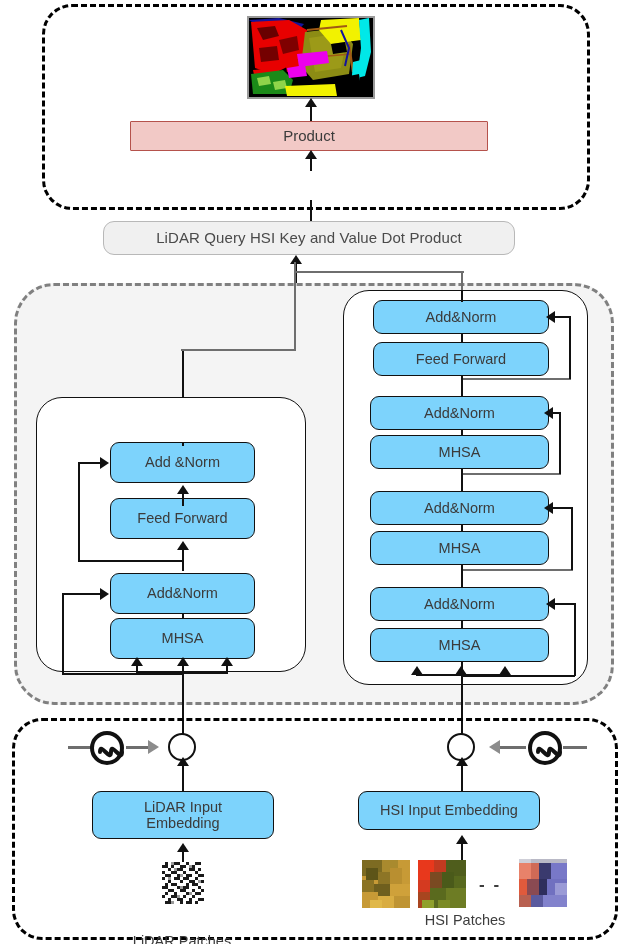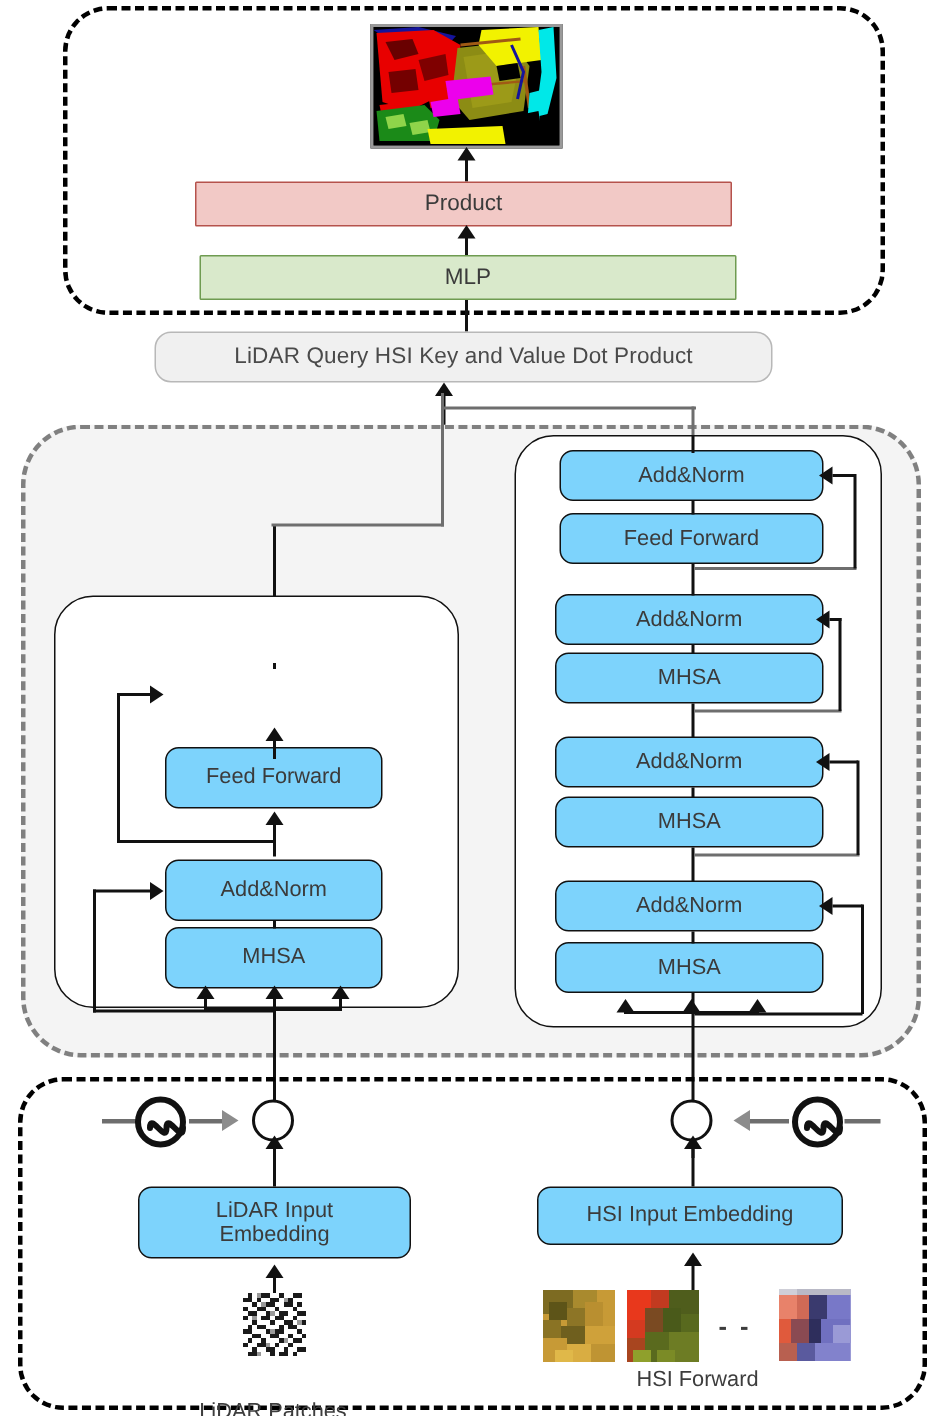--- a/index.html
+++ b/index.html
@@ -120,41 +120,41 @@
   </div>
 
   <div class="ln v" style="left:310px;top:101px;height:20px;"></div>
   <div class="ar up" style="left:305px;top:98px;"></div>
 
   <div class="box softmax" style="left:130px;top:121px;width:358px;height:30px;border-radius:1px;">Product</div>
 
   <div class="ln v" style="left:310px;top:155px;height:16px;"></div>
   <div class="ar up" style="left:305px;top:150px;"></div>
 
-  <div class="box mlp" style="left:133px;top:170px;width:358px;height:30px;border-radius:1px;">MLP</div>
 
   <div class="ln v" style="left:310px;top:200px;height:21px;"></div>
 
   <div class="box dot" style="left:103px;top:221px;width:412px;height:34px;">LiDAR Query  HSI Key and Value  Dot Product</div>
 
   <div class="ln v" style="left:295px;top:262px;height:22px;"></div>
   <div class="ar up" style="left:290px;top:255px;"></div>
 
   <div class="panel-dashed-gray" style="left:14px;top:283px;width:600px;height:422px;"></div>
 
   <div class="ln vb gray" style="left:461px;top:271px;height:46px;"></div>
   <div class="ln hb gray" style="left:294px;top:271px;width:170px;"></div>
   <div class="ln vb gray" style="left:294px;top:262px;height:12px;"></div>
 
   <div class="ln v" style="left:182px;top:350px;height:100px;"></div>
   <div class="ln hb gray" style="left:181px;top:349px;width:115px;"></div>
   <div class="ln vb gray" style="left:294px;top:271px;height:80px;"></div>
 
   <div class="group-round" style="left:36px;top:397px;width:270px;height:275px;"></div>
 
+  <div class="box" style="left:110px;top:442px;width:145px;height:41px;">Add &amp;Norm</div>
   <div class="box" style="left:110px;top:498px;width:145px;height:41px;">Feed Forward</div>
   <div class="box" style="left:110px;top:573px;width:145px;height:41px;">Add&amp;Norm</div>
   <div class="box" style="left:110px;top:618px;width:145px;height:41px;">MHSA</div>
 
   <div class="ln v" style="left:182px;top:614px;height:5px;"></div>
   <div class="ln v" style="left:182px;top:546px;height:25px;"></div>
   <div class="ar up" style="left:177px;top:541px;"></div>
   <div class="ln v" style="left:182px;top:490px;height:16px;"></div>
   <div class="ar up" style="left:177px;top:485px;"></div>
   <div class="ln v" style="left:182px;top:442px;height:4px;"></div>
@@ -331,21 +331,21 @@
     <svg width="42" height="42" viewBox="0 0 42 42">
       <path d="M10,21 C10,10 21,32 21,21 C21,10 32,32 32,21" stroke="#111" stroke-width="4" fill="none" stroke-linecap="round"></path>
     </svg>
   </div>
   <div class="ln hg" style="left:500px;top:746px;width:26px;"></div>
   <div class="ar lgray" style="left:489px;top:740px;"></div>
   <div class="sumnode" style="left:447px;top:733px;"></div>
   <div class="ar up" style="left:456px;top:757px;"></div>
   <div class="ln v" style="left:461px;top:766px;height:25px;"></div>
 
-  <div class="box" style="left:358px;top:791px;width:204px;height:39px;">HSI Input Embedding</div>
+  <div class="box" style="left:358px;top:791px;width:182px;height:39px;">HSI Input Embedding</div>
 
   <div class="ln v" style="left:461px;top:841px;height:20px;"></div>
   <div class="ar up" style="left:456px;top:835px;"></div>
 
   <div class="patch" style="left:362px;top:860px;width:48px;height:48px;">
     <svg width="48" height="48" viewBox="0 0 12 12" shape-rendering="crispEdges">
       <rect width="12" height="12" fill="#c79a36"></rect>
       <rect x="0" y="0" width="5" height="4" fill="#7d6b22"></rect>
       <rect x="5" y="0" width="4" height="3" fill="#a98a2e"></rect>
       <rect x="9" y="0" width="3" height="4" fill="#c79a36"></rect>
@@ -391,15 +391,15 @@
       <rect x="0" y="5" width="2" height="4" fill="#e05a3c"></rect>
       <rect x="2" y="5" width="3" height="4" fill="#8a4a52"></rect>
       <rect x="5" y="5" width="2" height="4" fill="#2e2e5c"></rect>
       <rect x="7" y="5" width="5" height="4" fill="#7070c0"></rect>
       <rect x="0" y="9" width="3" height="3" fill="#b86050"></rect>
       <rect x="3" y="9" width="3" height="3" fill="#5a5a9e"></rect>
       <rect x="6" y="9" width="6" height="3" fill="#8282cc"></rect>
       <rect x="9" y="6" width="3" height="3" fill="#9a9ad6"></rect>
     </svg>
   </div>
-  <div class="cap" style="left:395px;top:912px;width:140px;">HSI Forward</div>
+  <div class="cap" style="left:395px;top:912px;width:140px;">HSI Patches</div>
 
 </div>
 
 </body></html>

